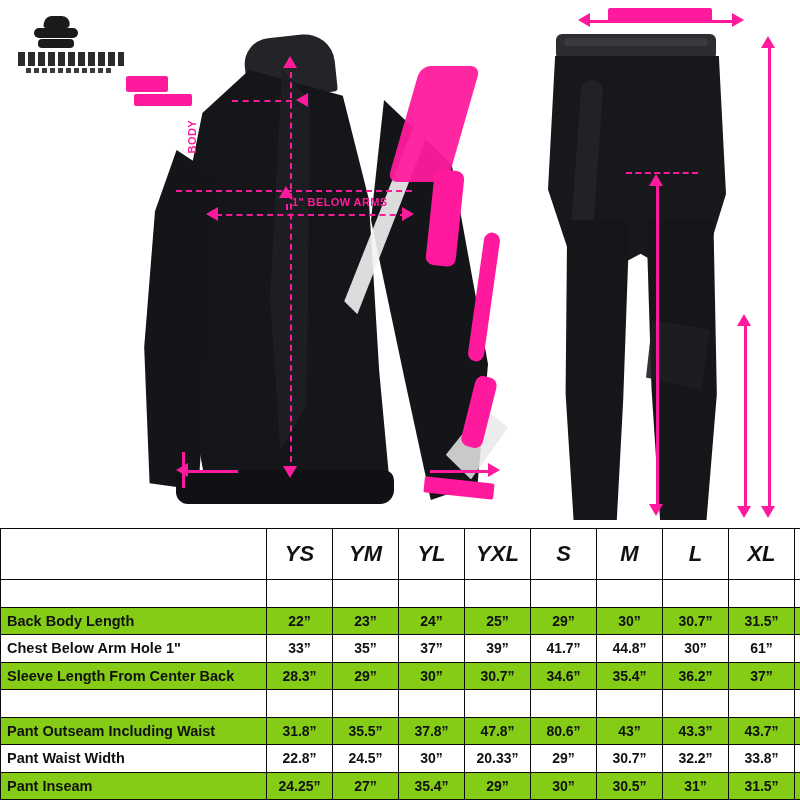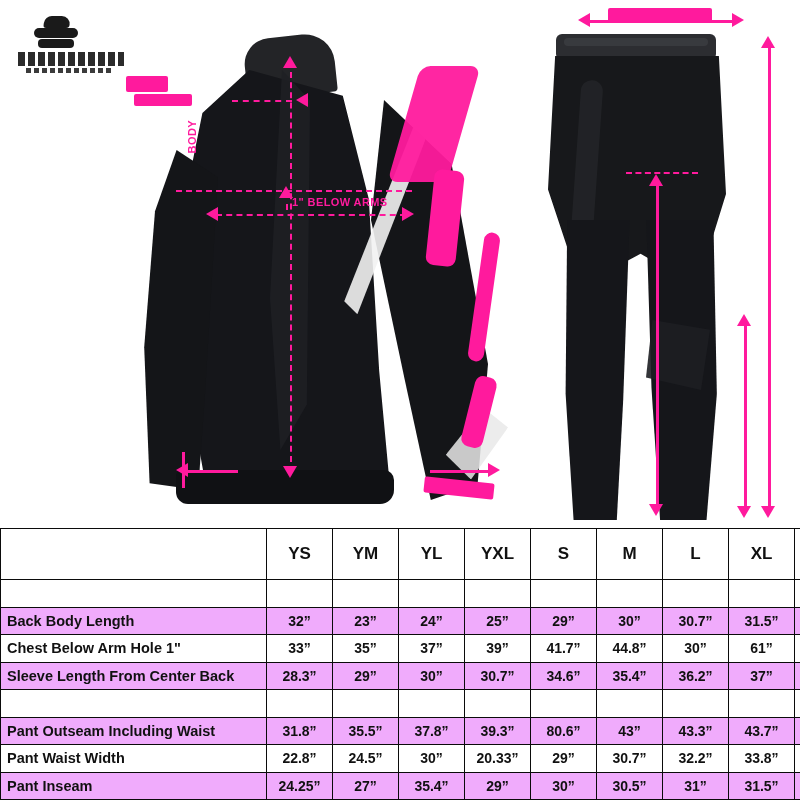--- a/index.html
+++ b/index.html
@@ -223,29 +223,29 @@
   #size-table th, #size-table td {
     border: 1px solid #0b0b0b;
     padding: 0 4px;
     height: 25px;
     text-align: center;
     font-weight: bold;
     color: #111;
     overflow: hidden;
     white-space: nowrap;
   }
-  #size-table thead th { height: 50px; font-size: 17px; background: #ffffff; }
+  #size-table thead th { height: 50px; font-size: 22px; background: #ffffff; font-style: italic; }
   #size-table th.rowhead {
     text-align: left;
     padding-left: 6px;
     font-size: 14.5px;
   }
   #size-table col.c-label { width: 266px; }
   #size-table col.c-size  { width: 66px; }
-  tr.shade th, tr.shade td { background: #f0abfc; }
+  tr.shade th, tr.shade td { background: #84cc16; }
   tr.plain th, tr.plain td { background: #ffffff; }
   tr.spacer td, tr.spacer th { height: 19px; background: #ffffff; }
 </style>
 </head>
 <body>
 
 <div id="illustration">
 
   <div class="logo">
     <div class="lump l1"></div>
@@ -362,21 +362,21 @@
       <td></td>
       <td></td>
       <td></td>
       <td></td>
       <td></td>
       <td></td>
     </tr>
 
     <tr class="shade">
       <th class="rowhead">Back Body Length</th>
-      <td>32”</td>
+      <td>22”</td>
       <td>23”</td>
       <td>24”</td>
       <td>25”</td>
       <td>29”</td>
       <td>30”</td>
       <td>30.7”</td>
       <td>31.5”</td>
       <td>32.2”</td>
     </tr>
 
@@ -417,21 +417,21 @@
       <td></td>
       <td></td>
       <td></td>
     </tr>
 
     <tr class="shade">
       <th class="rowhead">Pant Outseam Including Waist</th>
       <td>31.8”</td>
       <td>35.5”</td>
       <td>37.8”</td>
-      <td>39.3”</td>
+      <td>47.8”</td>
       <td>80.6”</td>
       <td>43”</td>
       <td>43.3”</td>
       <td>43.7”</td>
       <td>44”</td>
     </tr>
 
     <tr class="plain">
       <th class="rowhead">Pant Waist Width</th>
       <td>22.8”</td>

